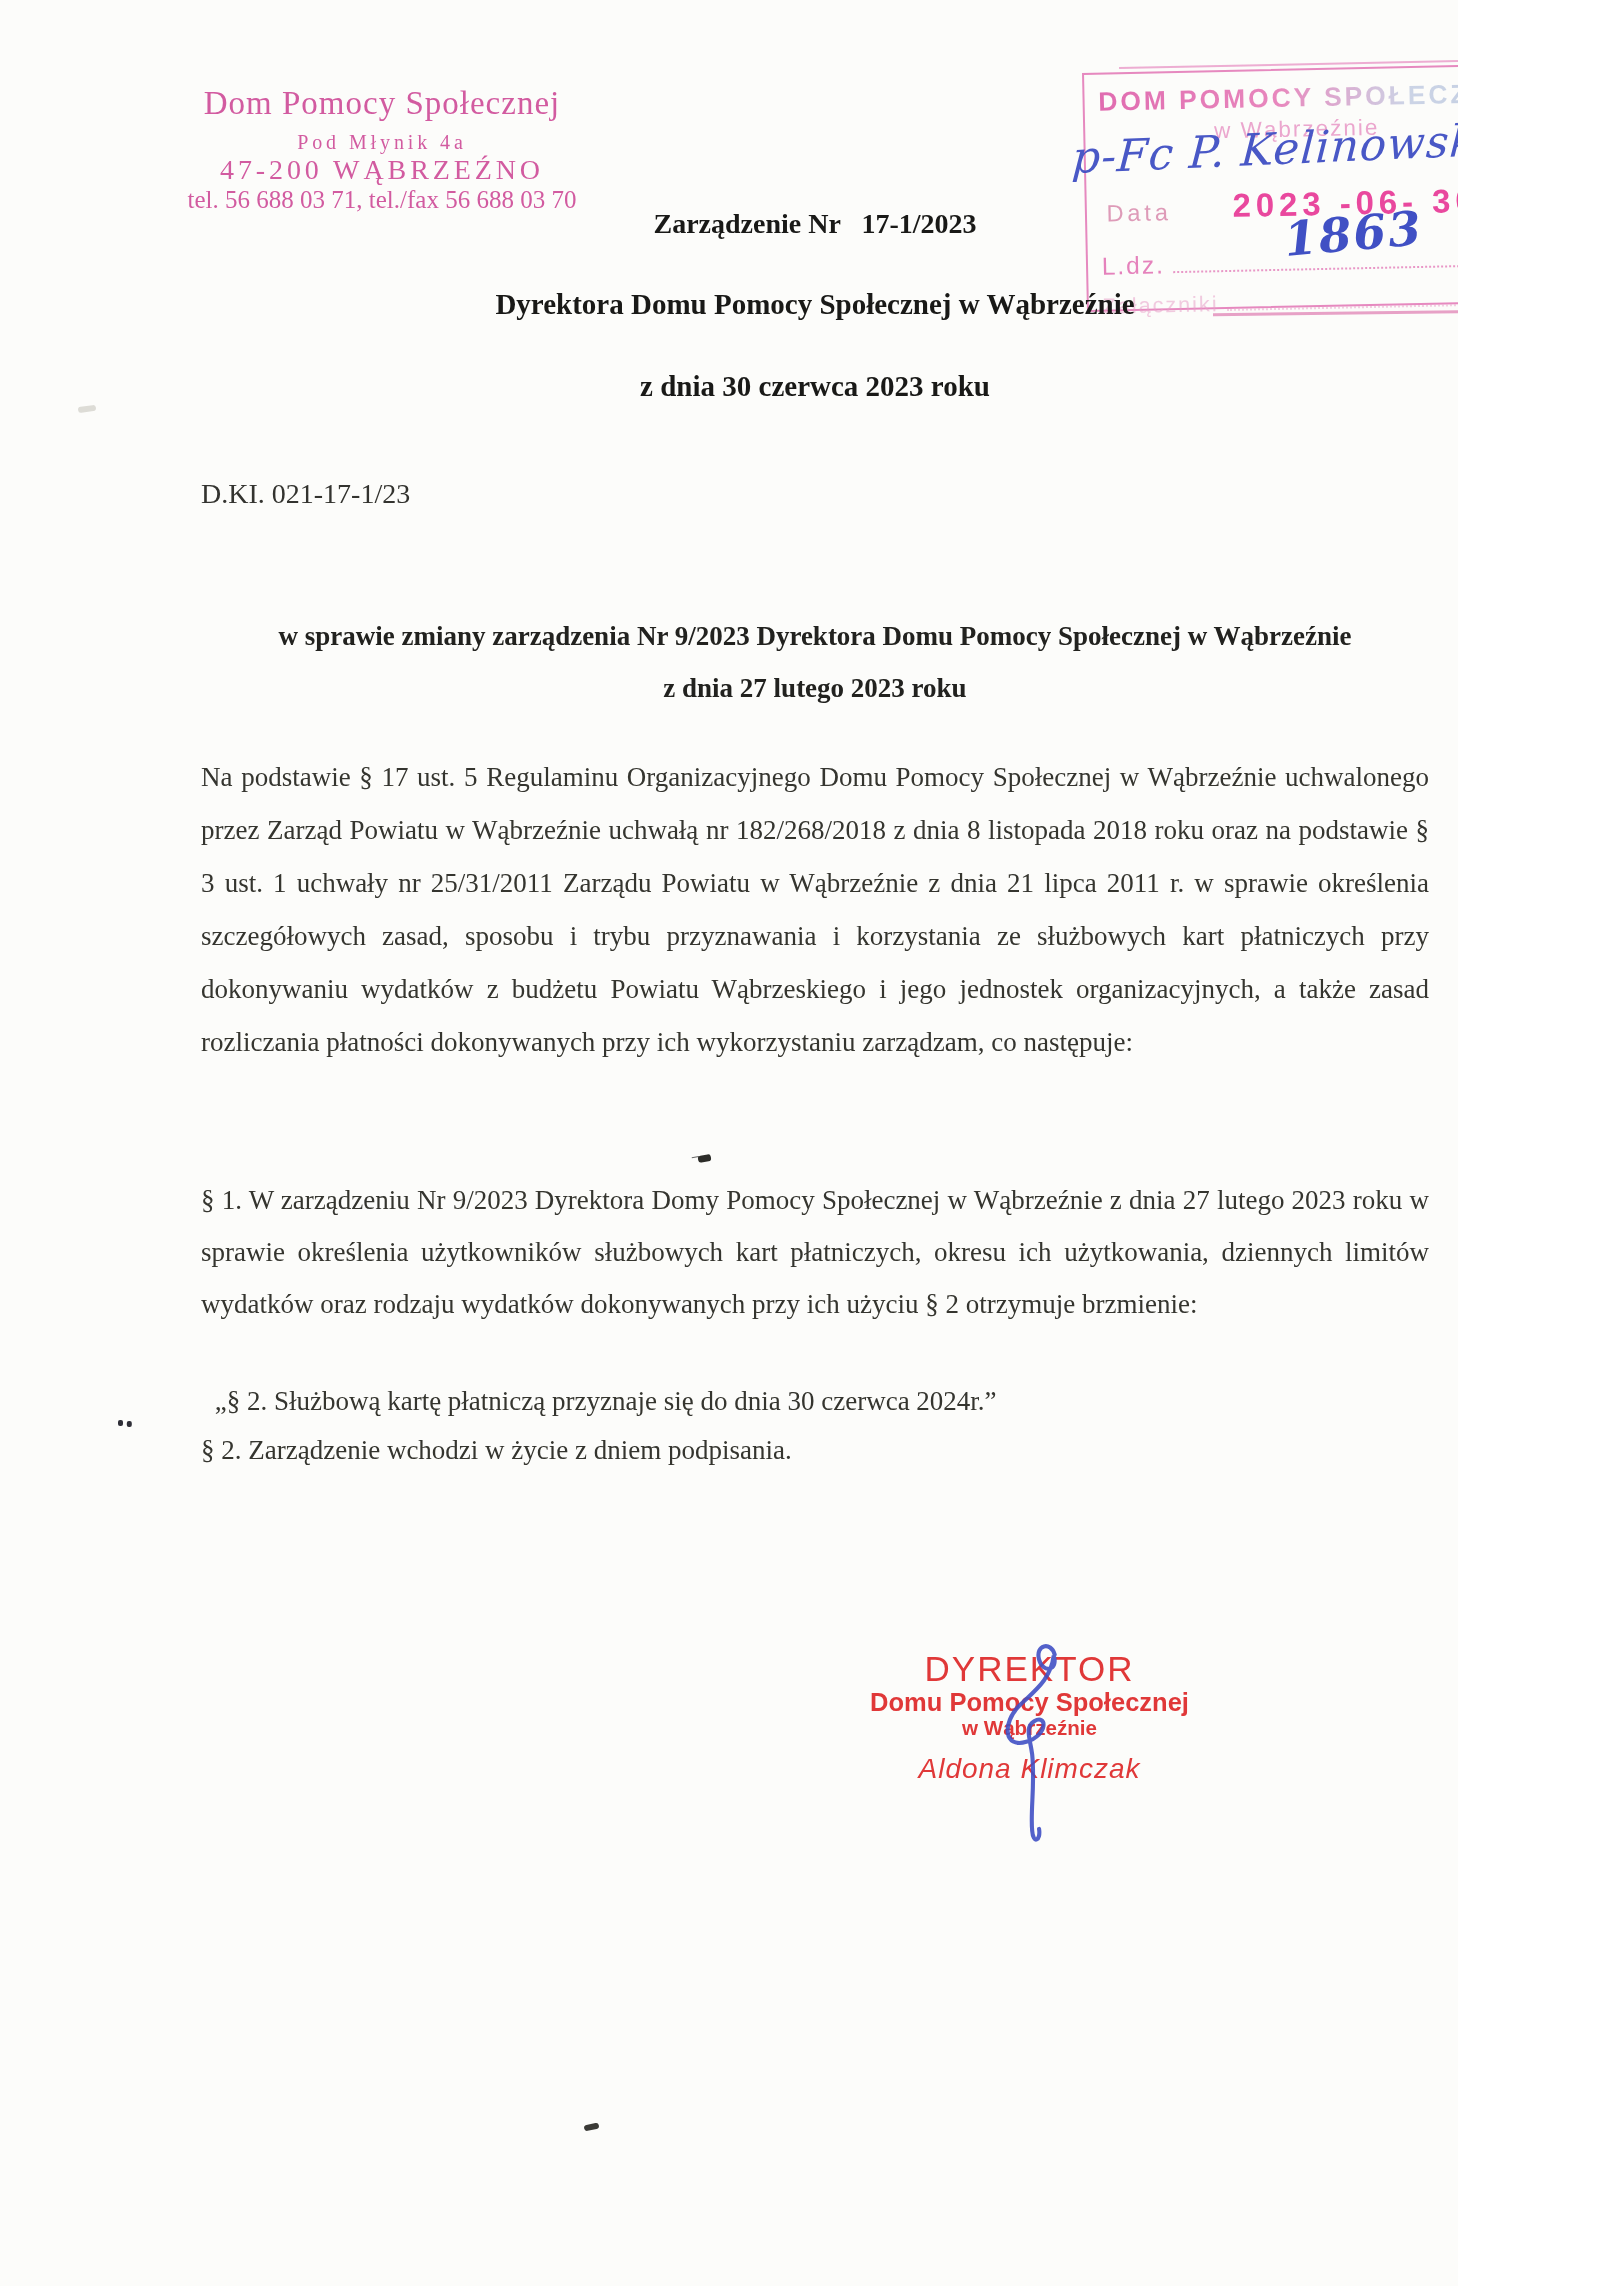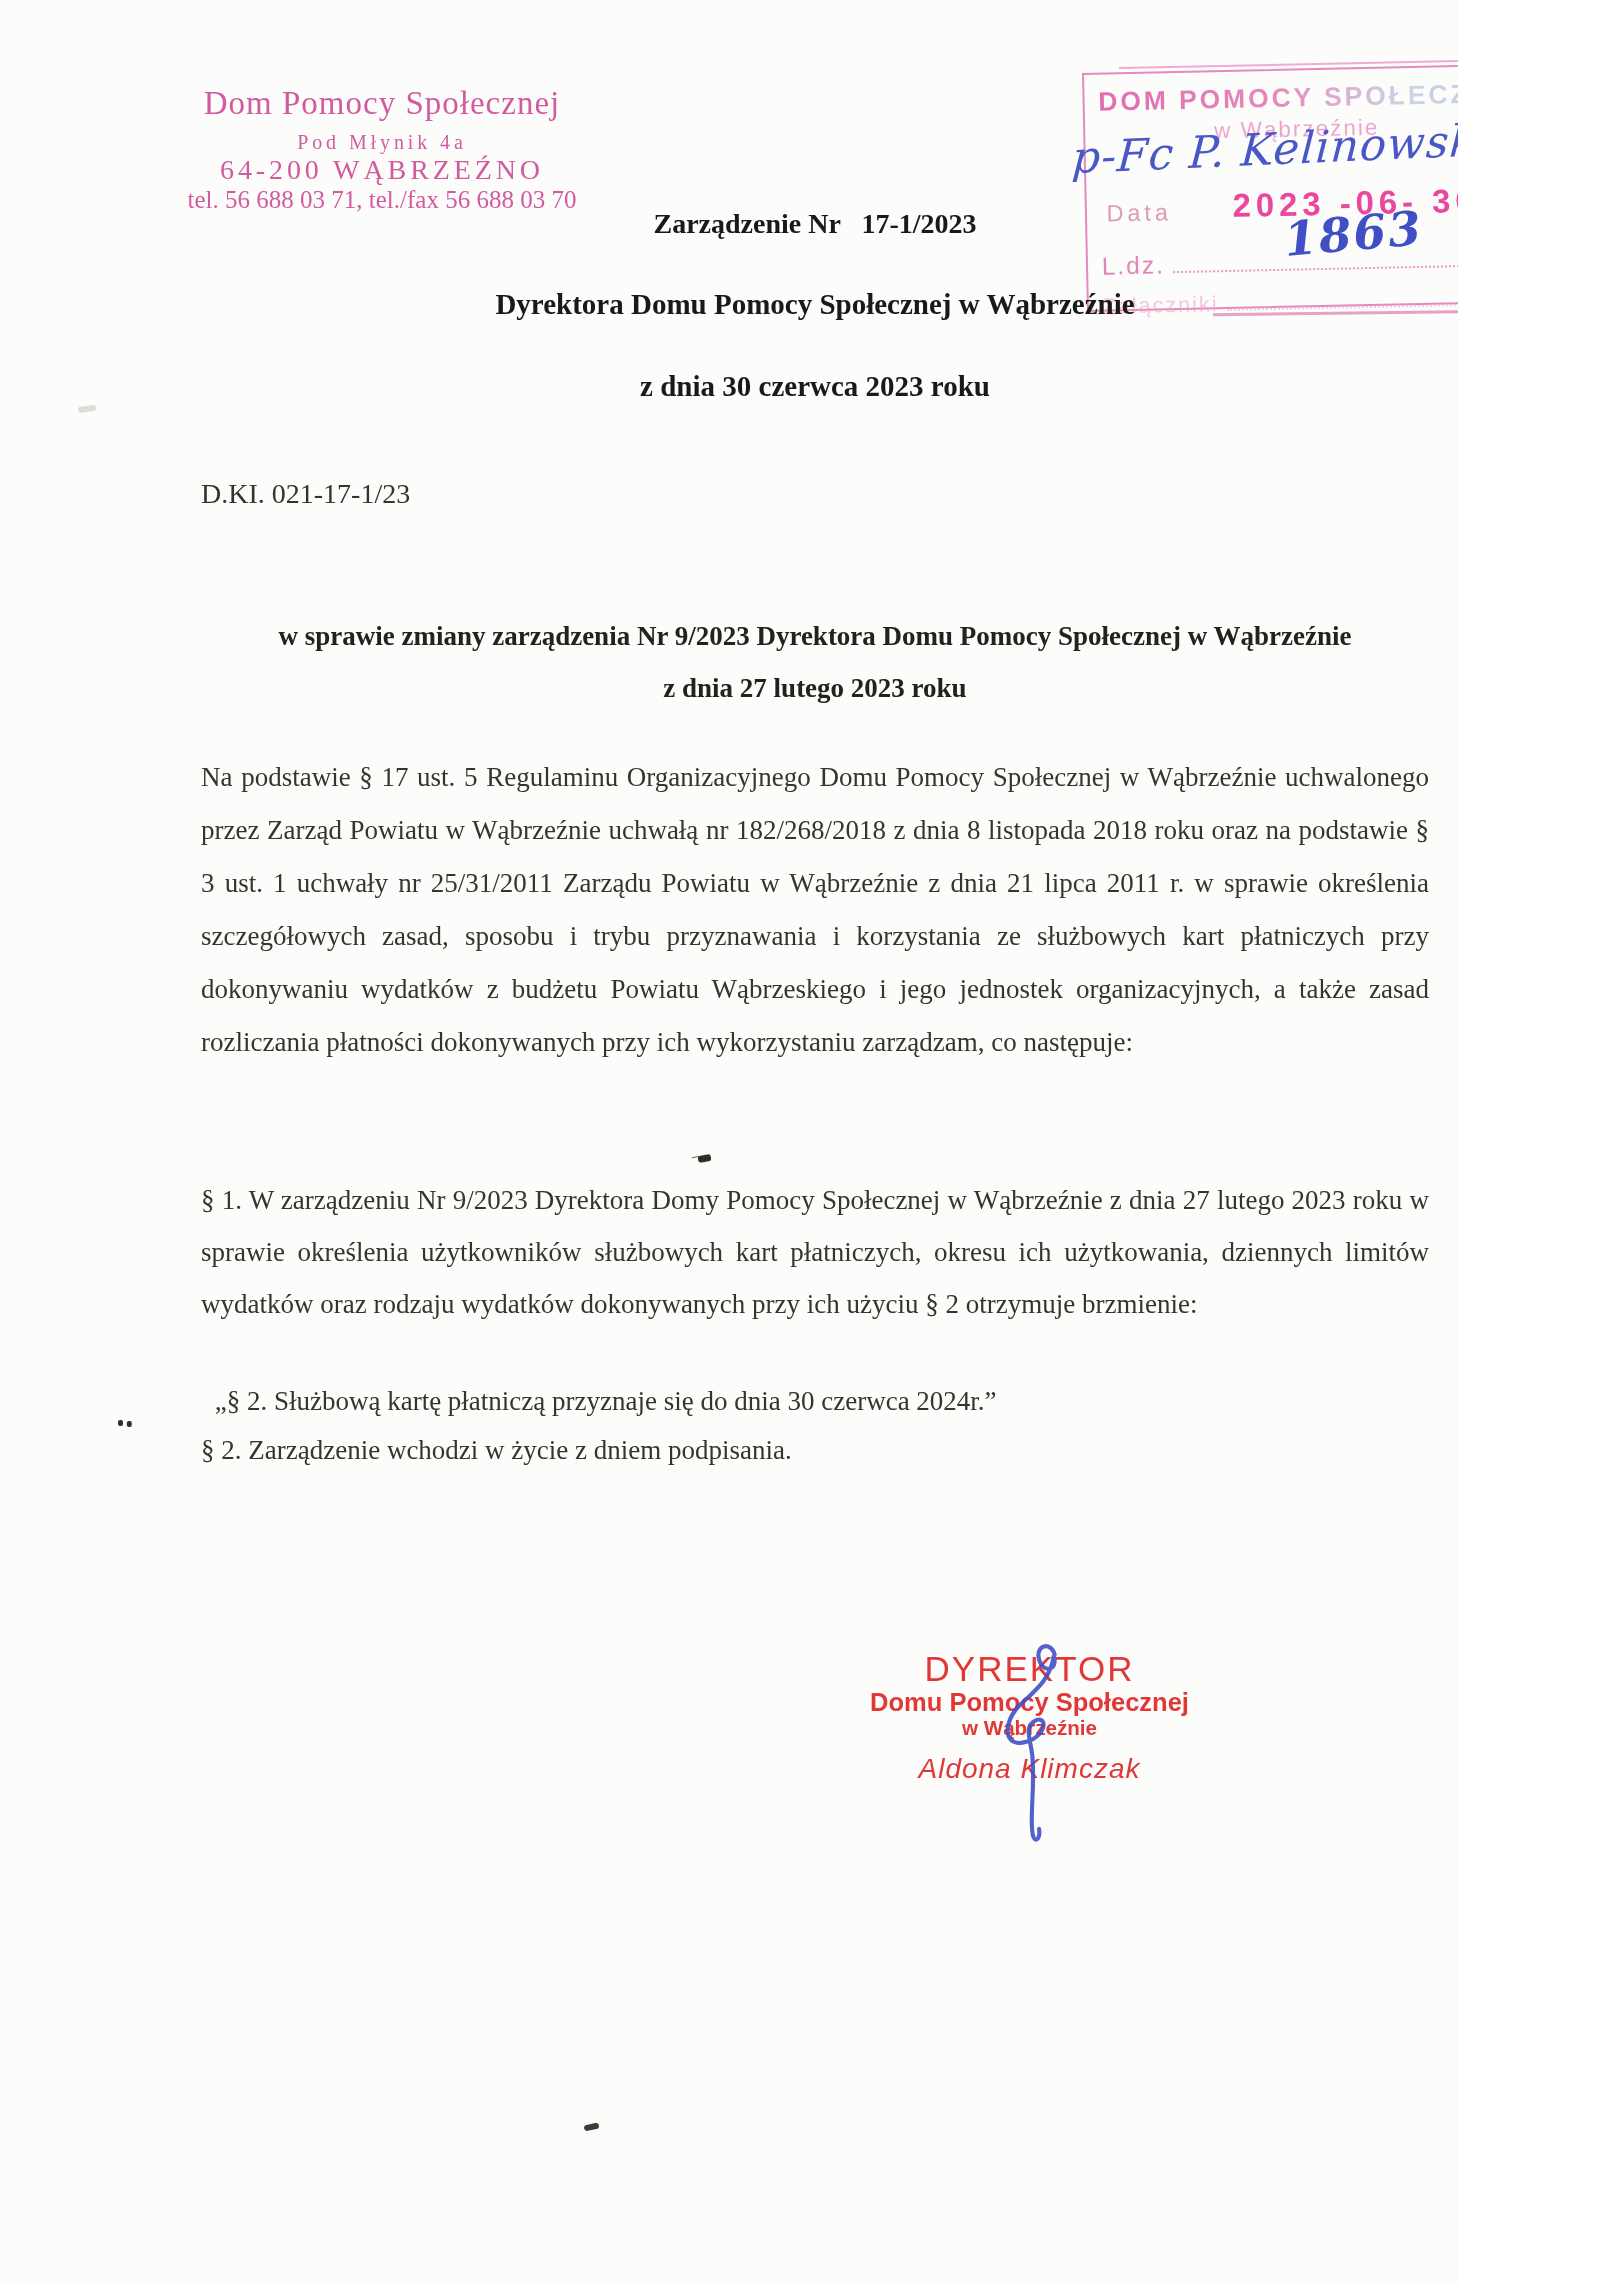--- a/index.html
+++ b/index.html
@@ -126,21 +126,21 @@
   }
 </style>
 </head>
 <body>
 
 <div class="page">
 
   <div class="letterhead">
     <div class="lh1">Dom Pomocy Społecznej</div>
     <div class="lh2">Pod Młynik 4a</div>
-    <div class="lh3">64-200 WĄBRZEŹNO</div>
+    <div class="lh3">47-200 WĄBRZEŹNO</div>
     <div class="lh4">tel. 56 688 03 71, tel./fax 56 688 03 70</div>
   </div>
 
   <div class="reg-topline"></div>
   <div class="reg-stamp">
     <div class="reg-org1">DOM POMOCY SPOŁECZNEJ</div>
     <div class="reg-org2">w Wąbrzeźnie</div>
     <div class="reg-daterow">
       <span class="reg-datelabel">Data</span>
       <span class="reg-datevalue">2023 -06- 30</span>

